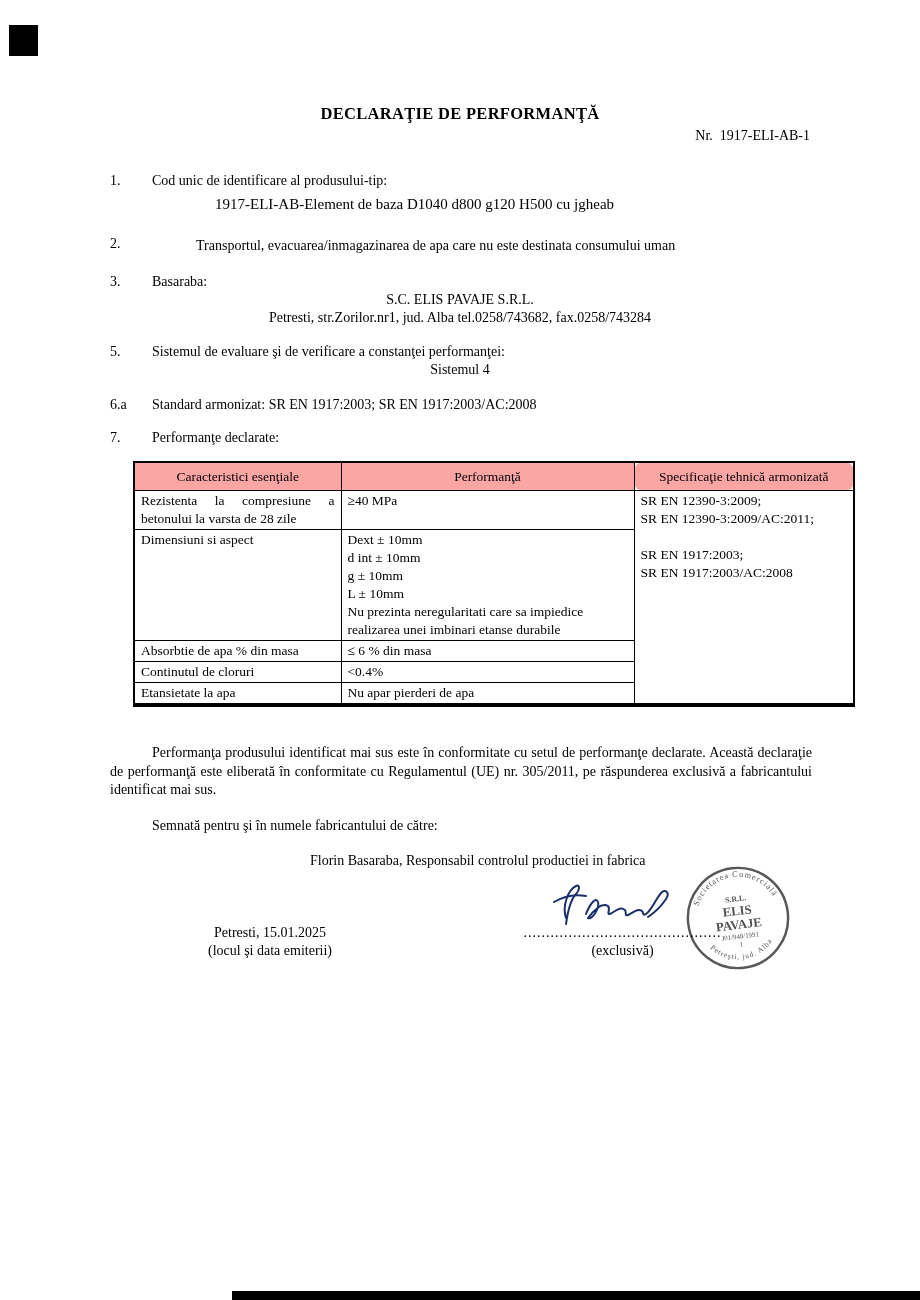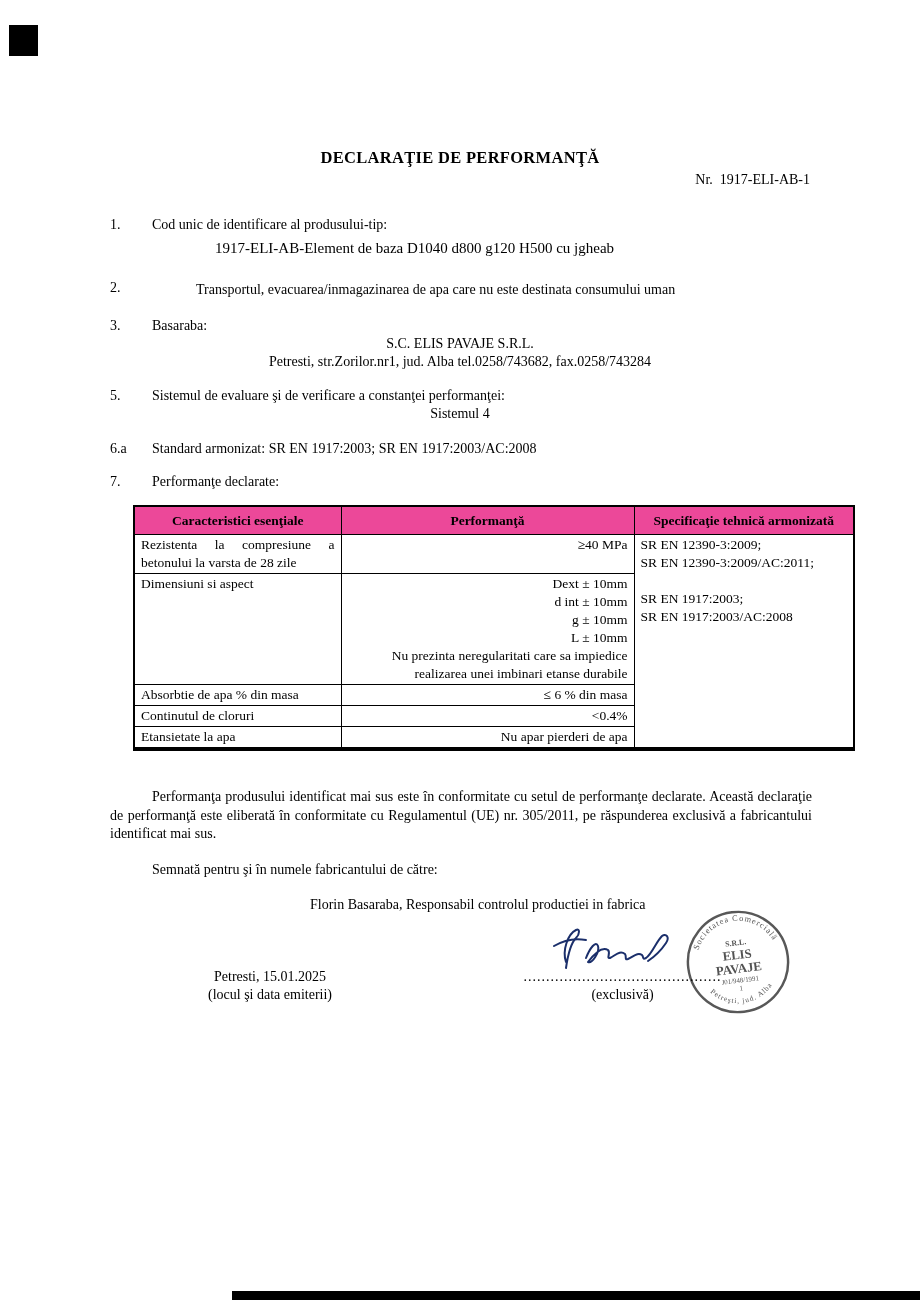--- a/index.html
+++ b/index.html
@@ -7,21 +7,21 @@
   body {
     background:#ffffff; color:#000;
     font-family:"Liberation Serif","DejaVu Serif",serif;
     font-size:14px; line-height:18px;
     position:relative; overflow:hidden;
   }
   .artifact { position:absolute; background:#000; }
   .artifact.tl { left:9px; top:25px; width:29px; height:31px; }
   .artifact.bb { left:232px; top:1291px; width:688px; height:9px; }
 
-  .doc { padding:104px 110px 0 110px;margin-top:44px; }
+  .doc { padding:104px 110px 0 110px; }
   .title { text-align:center; font-weight:bold; font-size:16.5px; letter-spacing:.3px; line-height:20px; }
   .subtitle { text-align:right; margin-top:3px; white-space:pre-wrap; }
 
   .item { display:flex; }
   .item .num { width:42px; flex:0 0 42px; }
   .itext { flex:1; }
   .ws { white-space:pre-wrap; }
   .center-full { margin-left:-42px; text-align:center; }
 
   .m1 { margin-top:27px; }
@@ -34,25 +34,25 @@
   .i1value { margin-left:63px; margin-top:4px; font-size:15px; line-height:21px; }
   .i2value { margin-left:44px; margin-top:2px; }
 
   table.perf-table {
     border-collapse:collapse; table-layout:fixed;
     margin:14px 0 0 23px; width:720px;
     font-size:13.5px; line-height:18px;
     border:2px solid #000; border-bottom:4px solid #000;
   }
   .perf-table th, .perf-table td { border:1px solid #000; padding:1px 6px; vertical-align:top; }
-  .perf-table th { background:#ec4899; font-weight:bold; text-align:center; padding:5px 6px; line-height:17px; }
+  .perf-table th { background:#fca5a5; font-weight:normal; text-align:center; padding:5px 6px; line-height:17px; }
   .perf-table .c1 { width:207px; }
   .perf-table .c2 { width:293px; }
-  .perf-table .c3 { width:220px; }
-  td.perf { text-align:right; }
+  .perf-table .c3 { width:220px;border-radius:9px; }
+  td.perf { text-align:left; }
   td.char.just { text-align:justify; }
   .spec-gap { height:18px; }
 
   .para { margin-top:37px; width:702px; text-align:justify; text-indent:42px; line-height:18.5px; }
   .sign-line { margin-top:17px; margin-left:42px; }
 
   .cluster { position:relative; margin-top:17px; height:150px; }
   .signer { position:absolute; left:200px; top:0; }
   .sig-svg { position:absolute; left:428px; top:26px; }
   .stamp-wrap { position:absolute; left:574px; top:12px; transform:rotate(-7deg); opacity:.92; }

